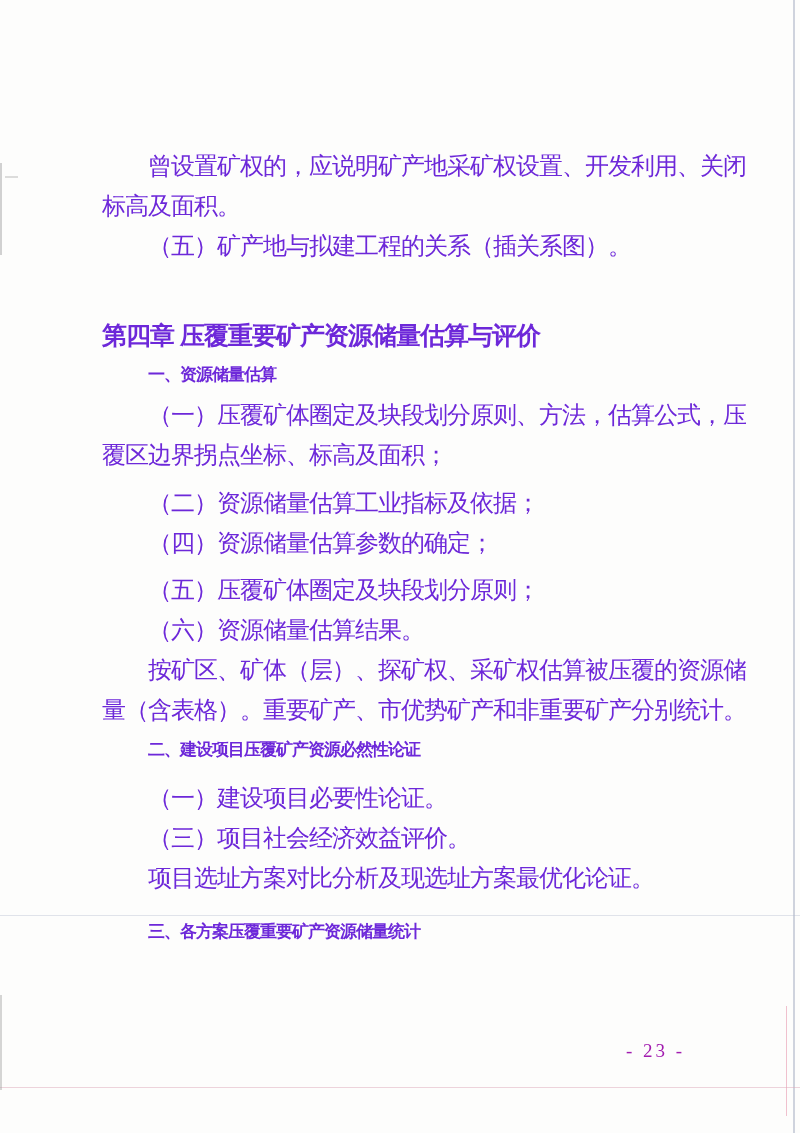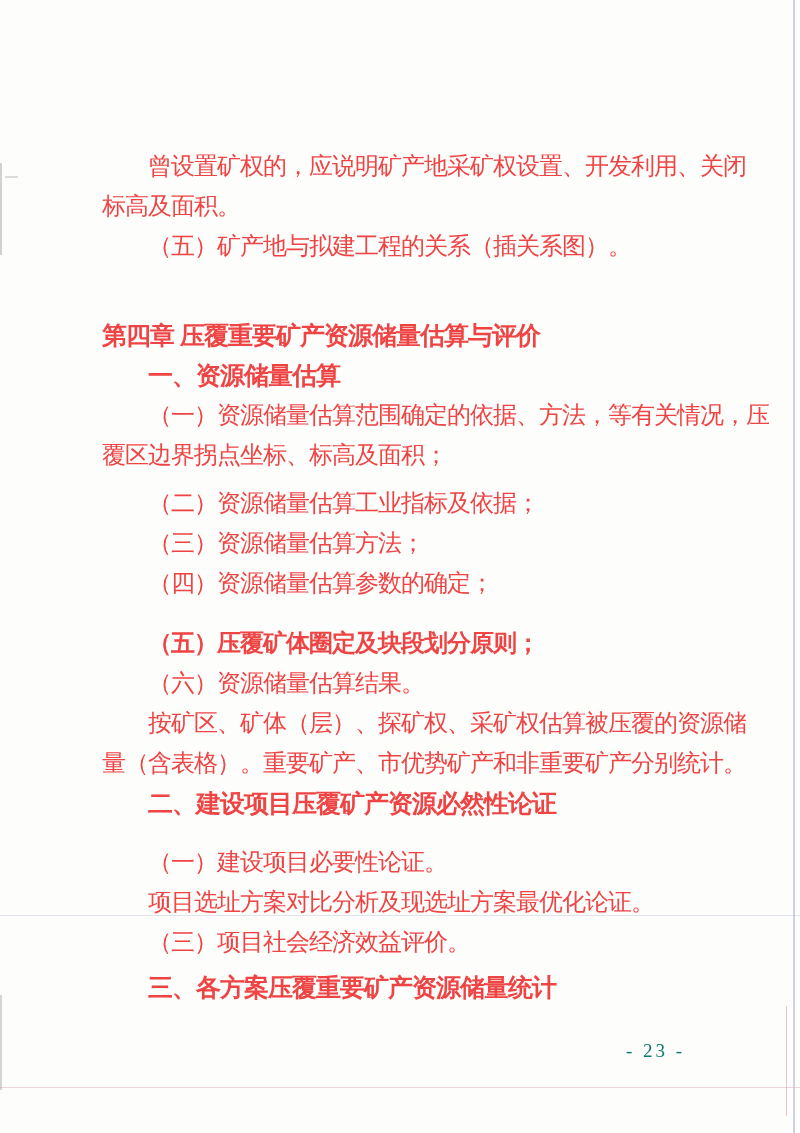--- a/index.html
+++ b/index.html
@@ -7,49 +7,49 @@
     width: 800px; height: 1133px;
     background: #fdfdfc;
     position: relative;
     overflow: hidden;
     font-family: "Liberation Serif", "DejaVu Serif", serif;
   }
   .page { position: absolute; inset: 0; }
   .content {
     position: absolute;
     left: 102px; top: 146px; right: 83px;
-    color: #ef4444;
+    color: #6d28d9;
   }
   .line {
     margin: 0;
     height: 40px;
     line-height: 40px;
     font-size: 24px;
     letter-spacing: -1px;
     white-space: nowrap;
     font-family: "Liberation Serif", "DejaVu Serif", serif;
   }
   .indent { padding-left: 46px; }
   .chapter {
     text-align: left;
     font-weight: 700;
     font-size: 25px;
     font-family: "Liberation Sans", "DejaVu Sans", sans-serif;
   }
   .section {
     font-weight: 700;
-    font-size: 25px;
+    font-size: 17px;
     font-family: "Liberation Sans", "DejaVu Sans", sans-serif;
   }
   .page-number {
     position: absolute;
     left: 626px; top: 1040px;
     font-size: 19px;
     letter-spacing: 3px;
-    color: #0f766e;
+    color: #a21caf;
     font-family: "Liberation Serif", "DejaVu Serif", serif;
   }
   
   .artifact { position: absolute; pointer-events: none; }
   .v-line-right   { left: 793px; top: 0; width: 2px; height: 1133px; background: rgba(150,160,185,0.45); }
   .v-line-pink    { left: 786px; top: 1006px; width: 1px; height: 110px; background: rgba(225,120,150,0.45); }
   .h-line-mid     { left: 0; top: 915px; width: 800px; height: 1px; background: rgba(175,185,205,0.38); }
   .h-line-bottom  { left: 0; top: 1087px; width: 800px; height: 1px; background: rgba(222,170,185,0.5); }
   .v-edge-top     { left: 0; top: 163px; width: 2px; height: 92px; background: rgba(165,165,165,0.5); }
   .v-edge-bottom  { left: 0; top: 995px; width: 2px; height: 95px; background: rgba(165,165,165,0.45); }
@@ -59,34 +59,33 @@
 <body>
 
 <div class="page">
 
   <div class="content">
     <p class="line indent">曾设置矿权的，应说明矿产地采矿权设置、开发利用、关闭</p>
     <p class="line">标高及面积。</p>
     <p class="line indent">（五）矿产地与拟建工程的关系（插关系图）。</p>
     <p class="line chapter" style="margin-top:49px;">第四章 压覆重要矿产资源储量估算与评价</p>
     <p class="line section indent">一、资源储量估算</p>
-    <p class="line indent">（一）资源储量估算范围确定的依据、方法，等有关情况，压</p>
+    <p class="line indent">（一）压覆矿体圈定及块段划分原则、方法，估算公式，压</p>
     <p class="line">覆区边界拐点坐标、标高及面积；</p>
     <p class="line indent" style="margin-top:8px;">（二）资源储量估算工业指标及依据；</p>
-    <p class="line indent">（三）资源储量估算方法；</p>
     <p class="line indent">（四）资源储量估算参数的确定；</p>
-    <p class="line indent" style="margin-top:20px;font-weight:bold;">（五）压覆矿体圈定及块段划分原则；</p>
+    <p class="line indent" style="margin-top:7px;">（五）压覆矿体圈定及块段划分原则；</p>
     <p class="line indent">（六）资源储量估算结果。</p>
     <p class="line indent" style="">按矿区、矿体（层）、探矿权、采矿权估算被压覆的资源储</p>
     <p class="line">量（含表格）。重要矿产、市优势矿产和非重要矿产分别统计。</p>
     <p class="line section indent">二、建设项目压覆矿产资源必然性论证</p>
-    <p class="line indent" style="margin-top:19px;">（一）建设项目必要性论证。</p>
+    <p class="line indent" style="margin-top:8px;">（一）建设项目必要性论证。</p>
+    <p class="line indent">（三）项目社会经济效益评价。</p>
     <p class="line indent">项目选址方案对比分析及现选址方案最优化论证。</p>
-    <p class="line indent">（三）项目社会经济效益评价。</p>
-    <p class="line section indent" style="margin-top:5px;">三、各方案压覆重要矿产资源储量统计</p>
+    <p class="line section indent" style="margin-top:14px;">三、各方案压覆重要矿产资源储量统计</p>
   </div>
 
   <div class="page-number">- 23 -</div>
 
   <div class="artifact v-line-right"></div>
   <div class="artifact v-line-pink"></div>
   <div class="artifact h-line-mid"></div>
   <div class="artifact h-line-bottom"></div>
   <div class="artifact v-edge-top"></div>
   <div class="artifact v-edge-bottom"></div>

